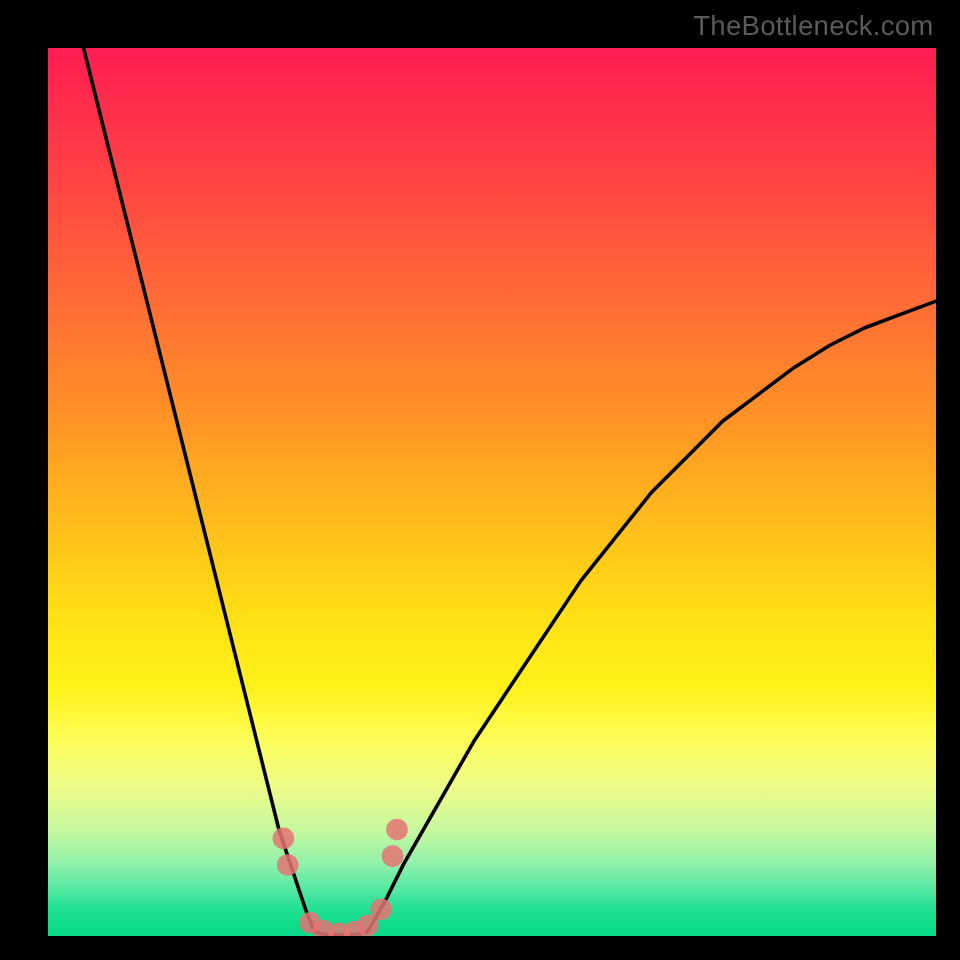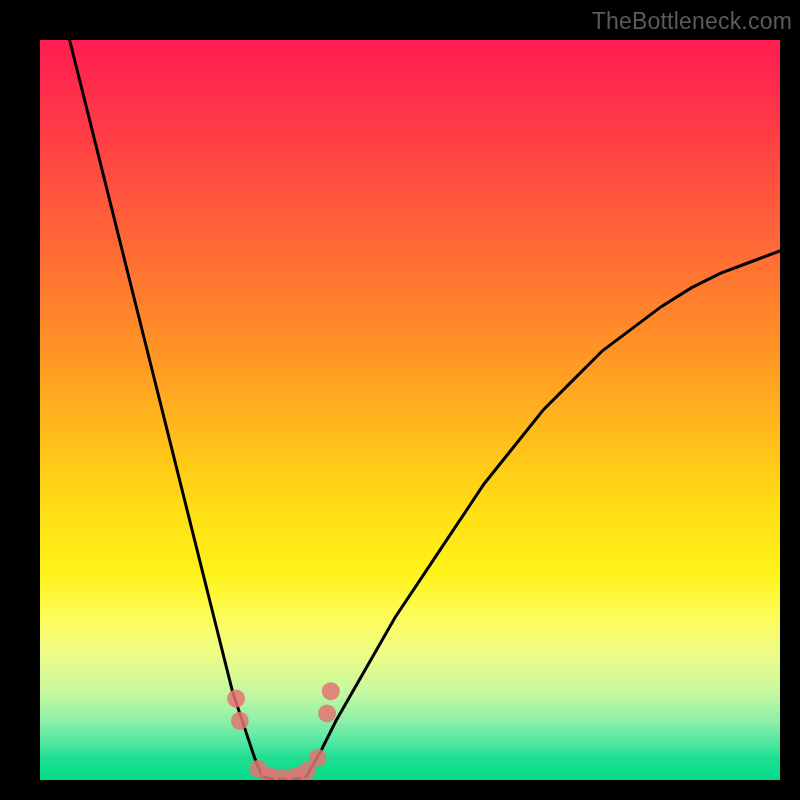--- a/index.html
+++ b/index.html
@@ -38,21 +38,21 @@
       #c7f89f 88%,
       #8ef0aa 92%,
       #4fe7a0 95%,
       #1fdf93 97%,
       #06db8a 100%
     );
   }
   .watermark {
     position: absolute;
     top: 8px;
-    right: 8px;
+    right: 22px;
     color: #5b5b5b;
     font-size: 23px;
     letter-spacing: 0.2px;
     font-weight: 400;
     user-select: none;
   }
   svg.curves {
     position: absolute;
     left: 0;
     top: 0;

